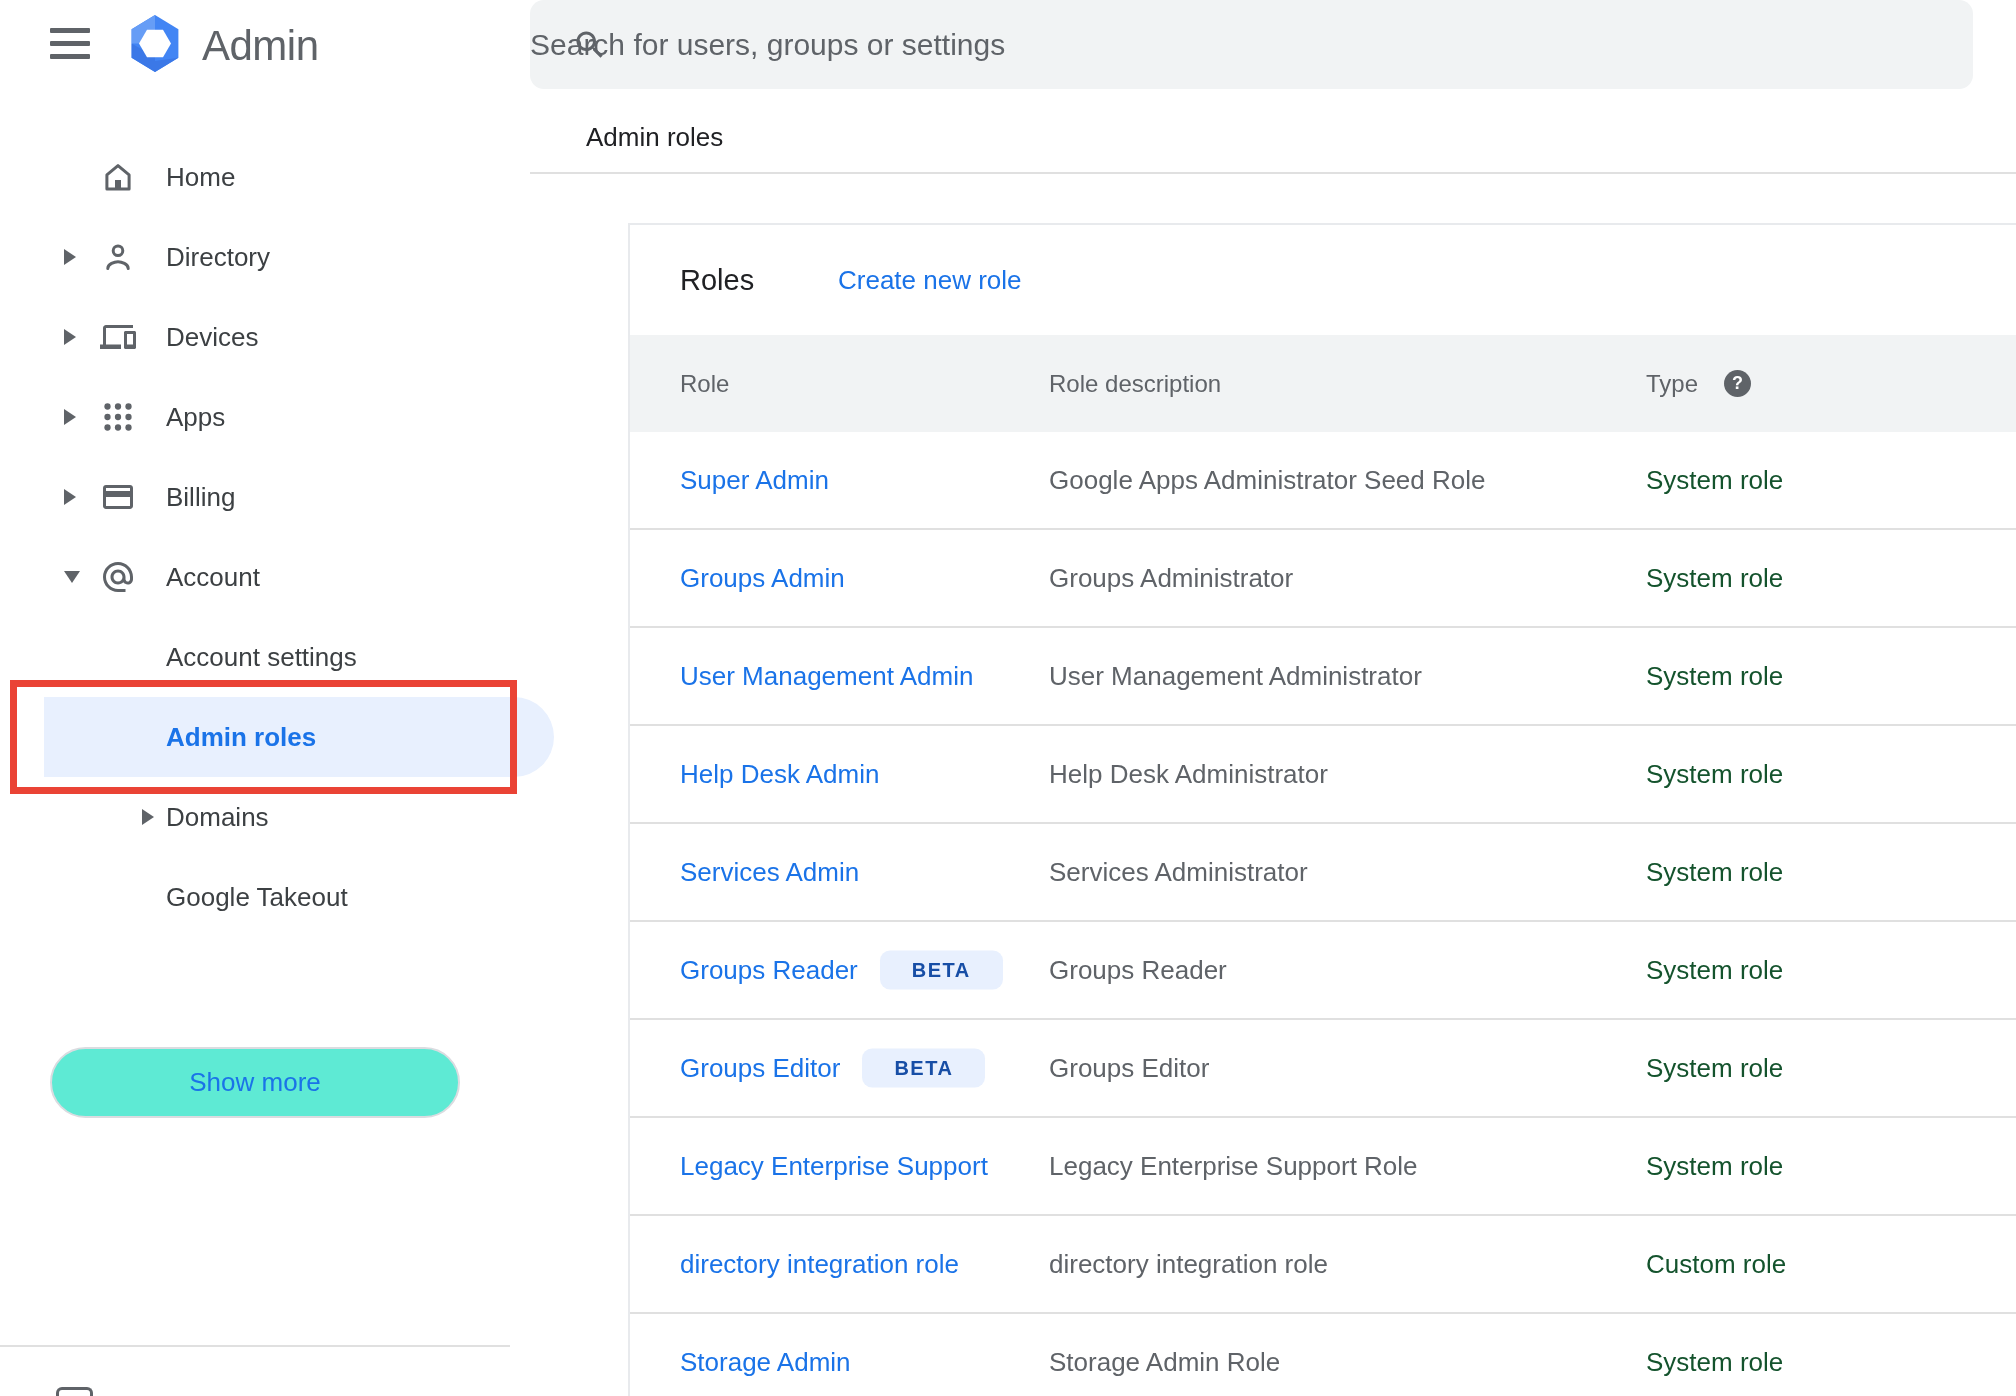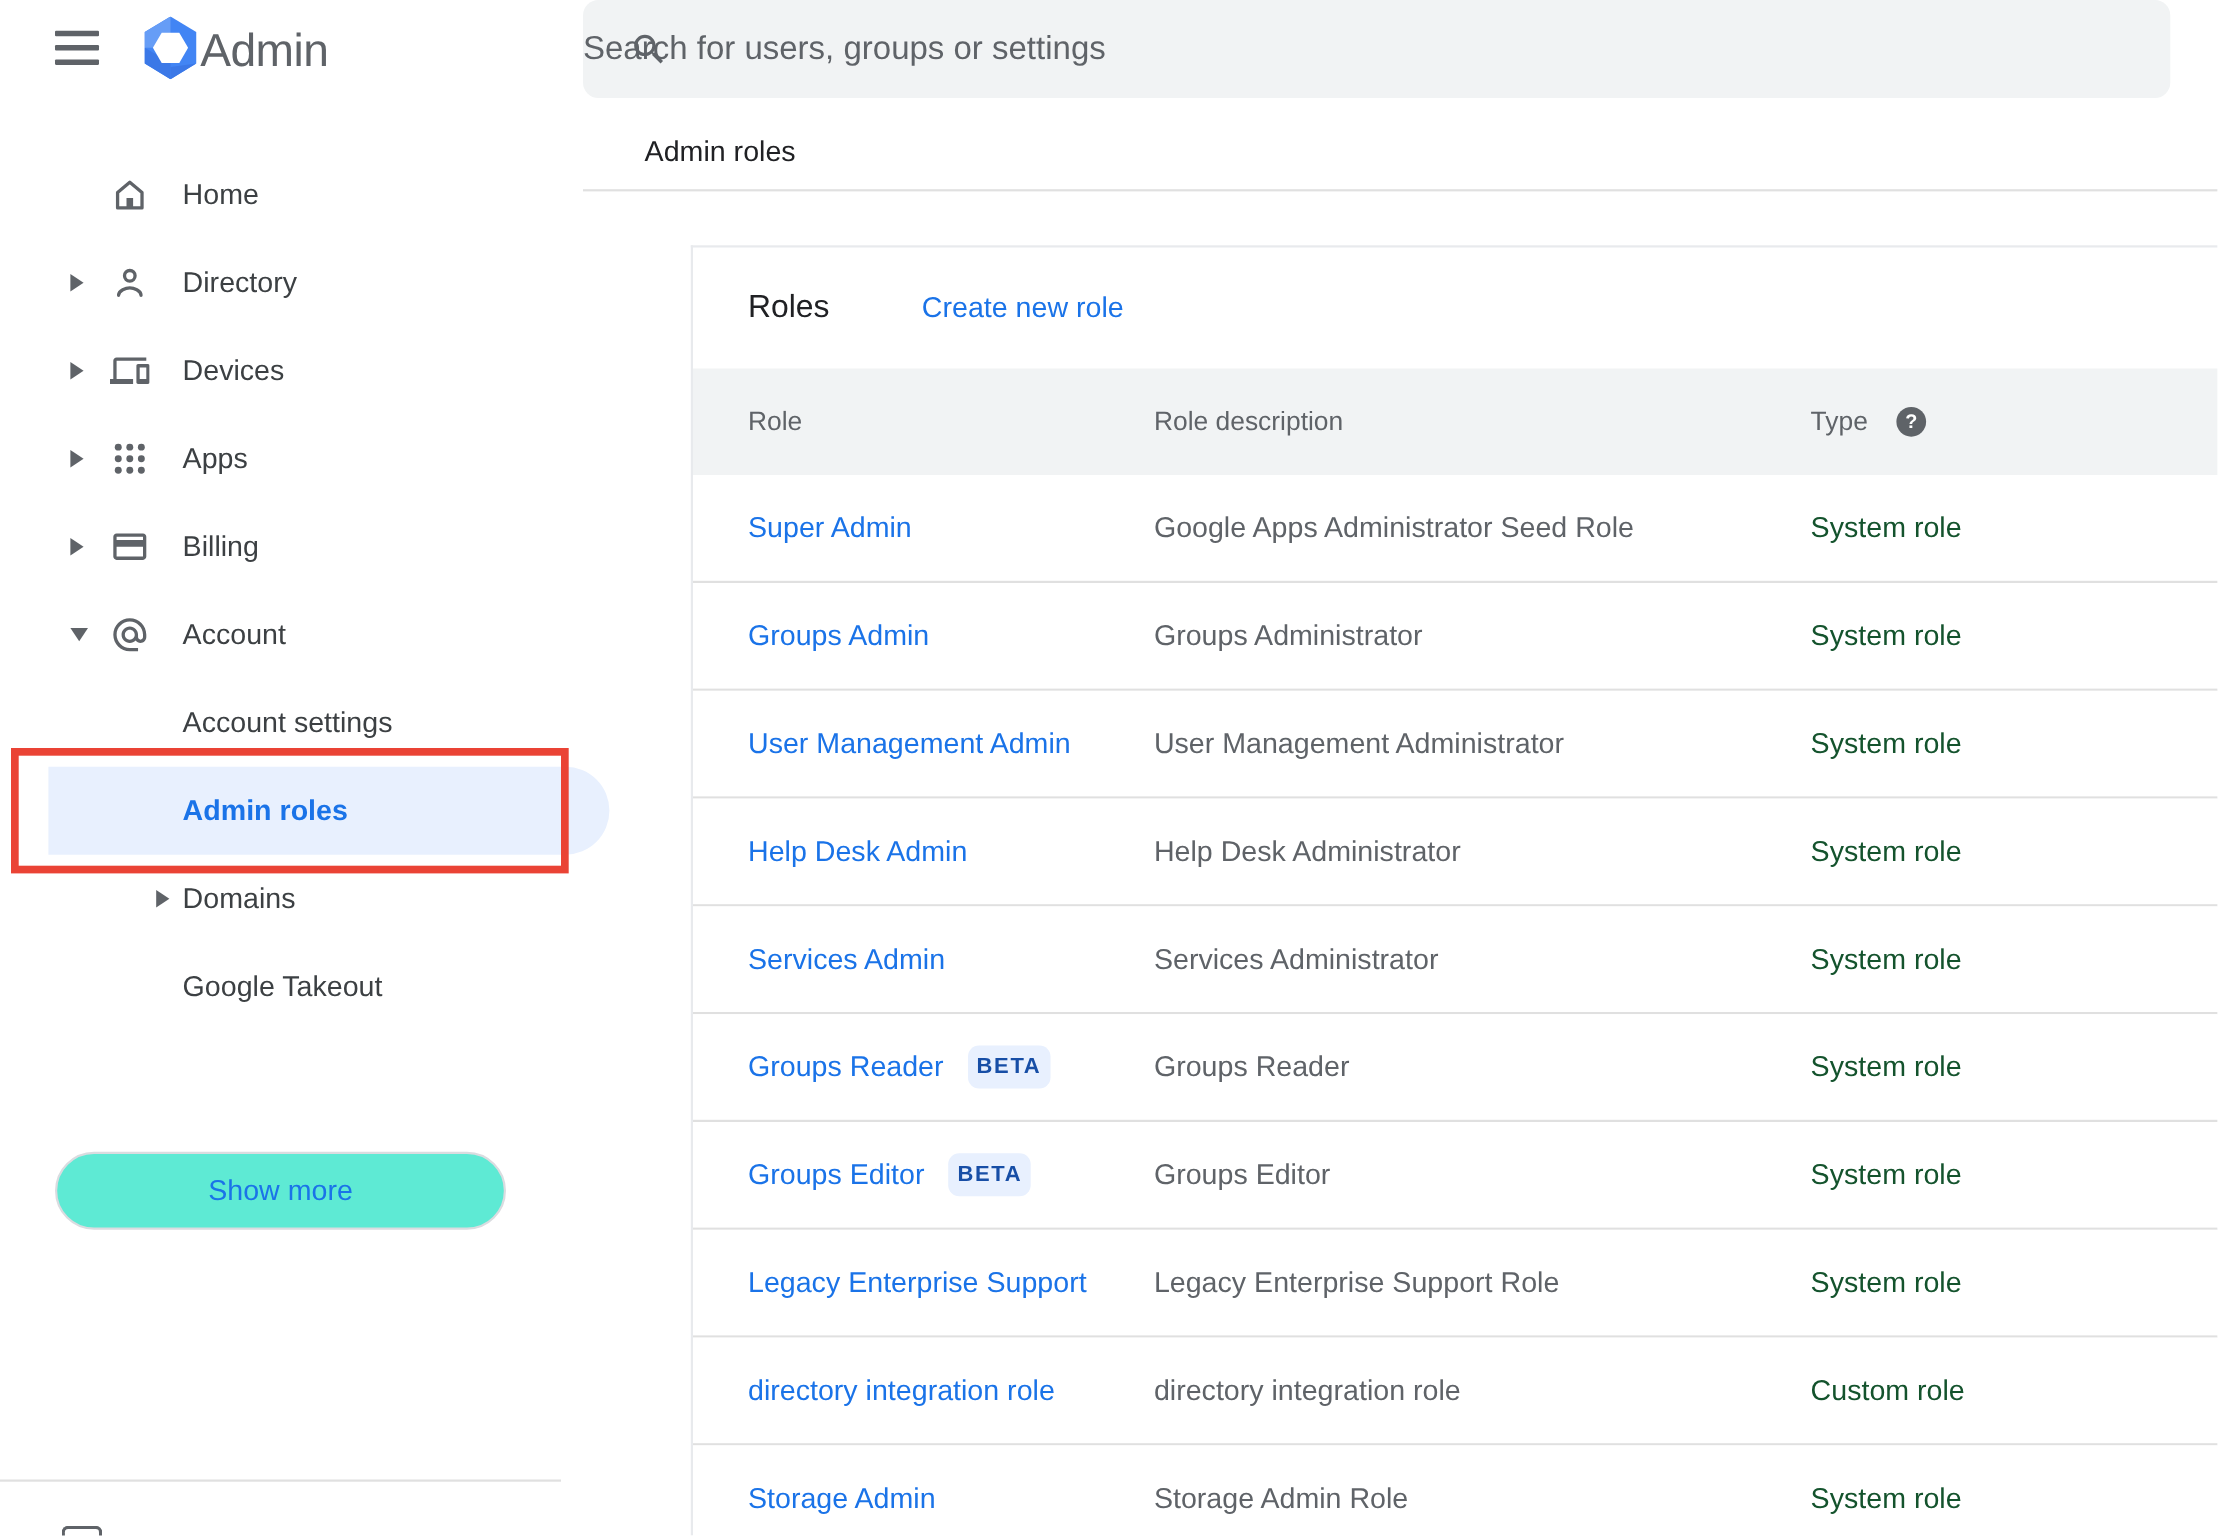--- a/index.html
+++ b/index.html
@@ -6,21 +6,21 @@
   html,body { width:2016px; height:1396px; }
   body { font-family:"Liberation Sans", sans-serif; background:#fff; position:relative; overflow:hidden; }
   #app { position:absolute; inset:0; width:2016px; height:1396px; background:#fff; }
 
   
   .sidebar { position:absolute; left:0; top:0; width:530px; height:1396px; background:#fff; }
   .sidebar-header { position:absolute; left:0; top:0; width:530px; height:90px; }
   .hamburger { position:absolute; left:50px; top:28px; width:40px; height:31px; display:flex; flex-direction:column; justify-content:space-between; cursor:pointer; }
   .hamburger span { display:block; width:40px; height:5px; background:#5f6368; border-radius:1px; }
   .logo { position:absolute; left:128px; top:15px; display:flex; align-items:center; }
-  .logo-text { font-size:42px; color:#5f6368; letter-spacing:-0.5px; }
+  .logo-text { font-size:42px; color:#5f6368; margin-left:20px; letter-spacing:-0.5px; }
 
   .nav { position:absolute; left:0; top:137px; width:530px; }
   .nav-row { position:relative; height:80px; width:530px; cursor:pointer;margin-left:44px; }
   .nav-arrow { position:absolute; left:20px; top:50%; transform:translateY(-50%); width:0; height:0;
                border-left:12px solid #5f6368; border-top:8px solid transparent; border-bottom:8px solid transparent; }
   .nav-arrow.down { border-left:8px solid transparent; border-right:8px solid transparent; border-top:12px solid #5f6368; border-bottom:none; }
   .nav-arrow.sub { left:98px; }
   .nav-icon { position:absolute; left:56px; top:50%; transform:translateY(-50%); width:36px; height:36px; }
   .nav-icon svg { width:36px; height:36px; display:block; }
   .nav-label { position:absolute; left:122px; top:50%; transform:translateY(-50%); font-size:26px; color:#3c4043; white-space:nowrap; }
@@ -64,21 +64,21 @@
   .help-badge { width:27px; height:27px; border-radius:50%; background:#5f6368; color:#fff; font-size:18px; font-weight:700;
                 display:flex; align-items:center; justify-content:center; cursor:pointer; }
 
   .trow { position:relative; height:98px; border-bottom:2px solid #e0e0e0; background:#fff; }
   .cell { position:absolute; top:50%; transform:translateY(-50%); font-size:26px; white-space:nowrap; }
   .cell.c1 { left:50px; display:flex; align-items:center; }
   .cell.c2 { left:419px; color:#5f6368; }
   .cell.c3 { left:1016px; color:#14532d; }
   .role-link { color:#1a73e8; cursor:pointer; text-decoration:none; }
   .beta-badge { margin-left:22px; background:#e8f0fe; color:#174ea6; font-size:20px; font-weight:700;
-                letter-spacing:1.5px; padding:8px 8px; border-radius:10px; }
+                letter-spacing:1.5px; padding:8px 32px; border-radius:10px; }
 </style>
 </head>
 <body>
 
 <div id="app">
 
   <div class="sidebar">
     <div class="sidebar-header">
       <div class="hamburger">
         <span></span>

